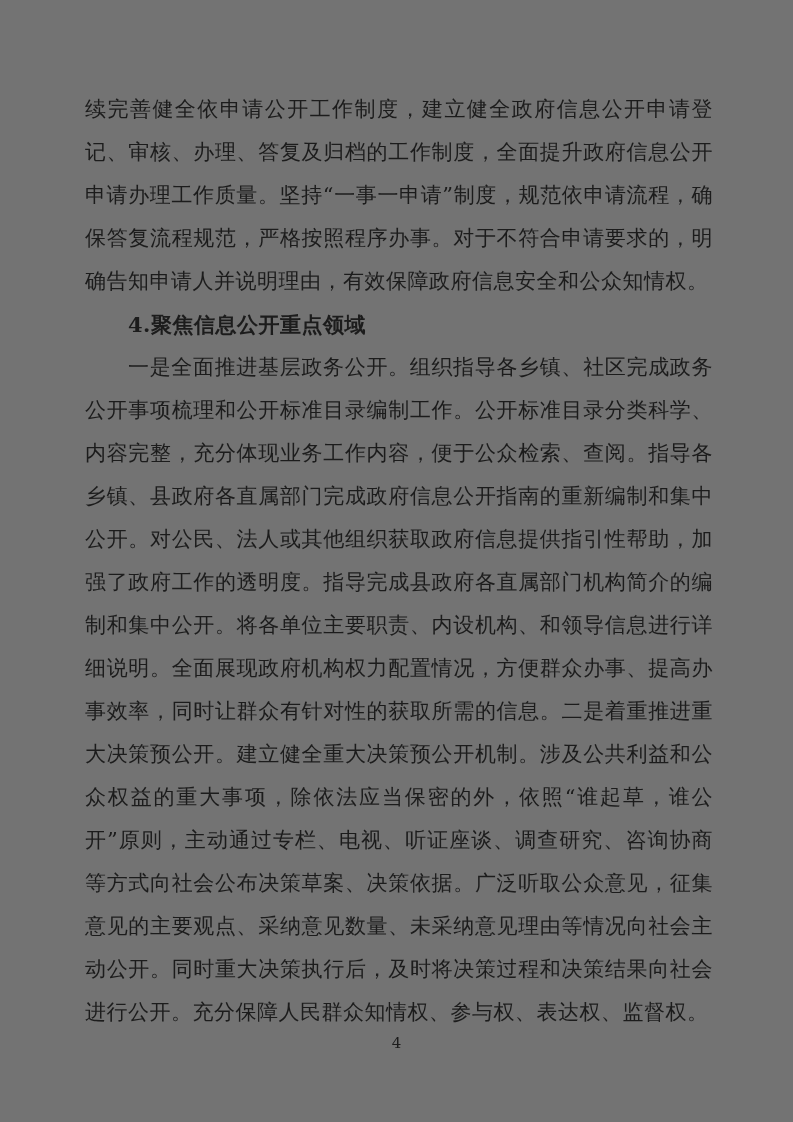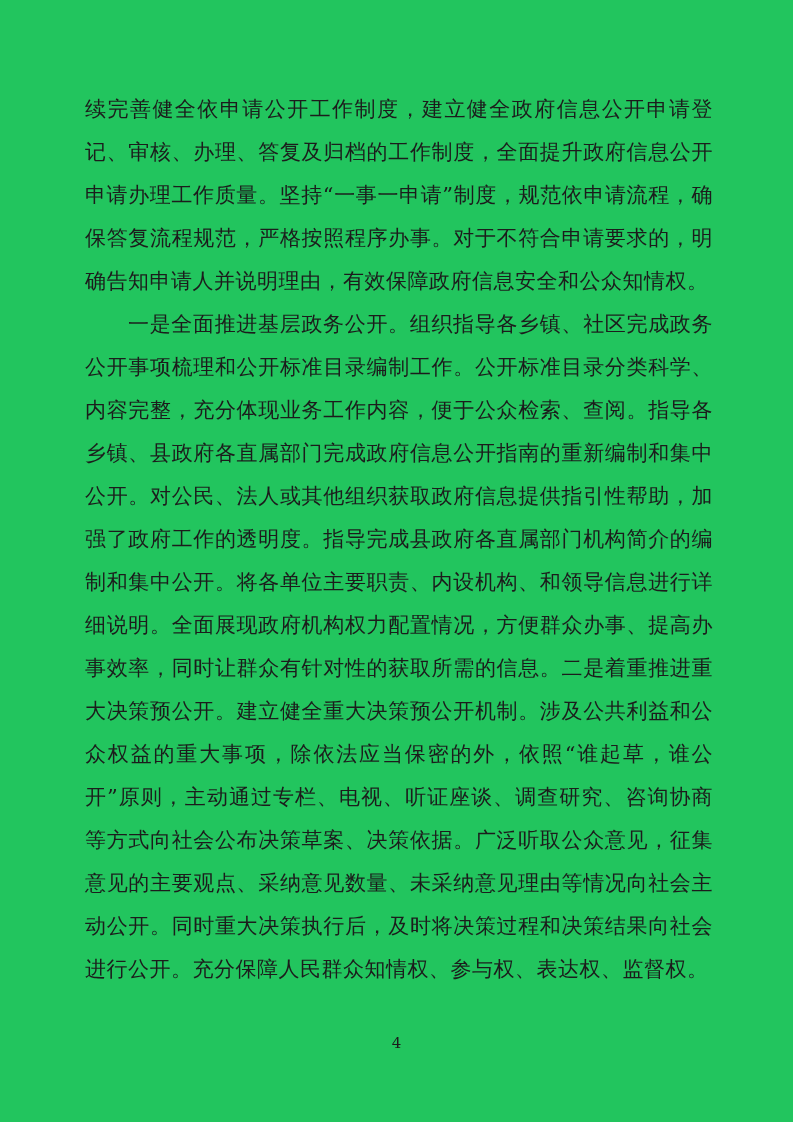--- a/index.html
+++ b/index.html
@@ -4,21 +4,21 @@
 <style>
   html, body {
     margin: 0;
     padding: 0;
     background: #ffffff;
   }
   .page {
     position: relative;
     width: 793px;
     height: 1122px;
-    background: #22c55e;
+    background: #737373;
     overflow: hidden;
     font-family: "DejaVu Serif", "Liberation Serif", serif;
     color: #1c1c1c;
   }
   .content {
     position: absolute;
     left: 85px;
     top: 88px;
     width: 628px;
     font-size: 21px;
@@ -53,20 +53,23 @@
 </head>
 <body>
 
 <div class="page">
   <div class="content">
 
     <p class="para">
       <span>续完善健全依申请公开工作制度，建立健全政府信息公开申请登记、审核、办理、答复及归档的工作制度，全面提升政府信息公开申请办理工作质量。坚持“一事一申请”制度，规范依申请流程，确保答复流程规范，严格按照程序办事。对于不符合申请要求的，明确告知申请人并说明理由，有效保障政府信息安全和公众知情权。</span>
     </p>
 
+    <p class="para indent heading">
+      <span>4.聚焦信息公开重点领域</span>
+    </p>
 
     <p class="para indent">
       <span class="seg-bold">一是全面推进基层政务公开。</span><span>组织指导各乡镇、社区完成政务公开事项梳理和公开标准目录编制工作。公开标准目录分类科学、内容完整，充分体现业务工作内容，便于公众检索、查阅。指导各乡镇、县政府各直属部门完成政府信息公开指南的重新编制和集中公开。对公民、法人或其他组织获取政府信息提供指引性帮助，加强了政府工作的透明度。指导完成县政府各直属部门机构简介的编制和集中公开。将各单位主要职责、内设机构、和领导信息进行详细说明。全面展现政府机构权力配置情况，方便群众办事、提高办事效率，同时让群众有针对性的获取所需的信息。</span><span class="seg-bold">二是着重推进重大决策预公开。</span><span>建立健全重大决策预公开机制。涉及公共利益和公众权益的重大事项，除依法应当保密的外，依照“谁起草，谁公开”原则，主动通过专栏、电视、听证座谈、调查研究、咨询协商等方式向社会公布决策草案、决策依据。广泛听取公众意见，征集意见的主要观点、采纳意见数量、未采纳意见理由等情况向社会主动公开。同时重大决策执行后，及时将决策过程和决策结果向社会进行公开。充分保障人民群众知情权、参与权、表达权、监督权。</span>
     </p>
 
   </div>
 
   <div class="page-footer">
     <span>4</span>
   </div>

